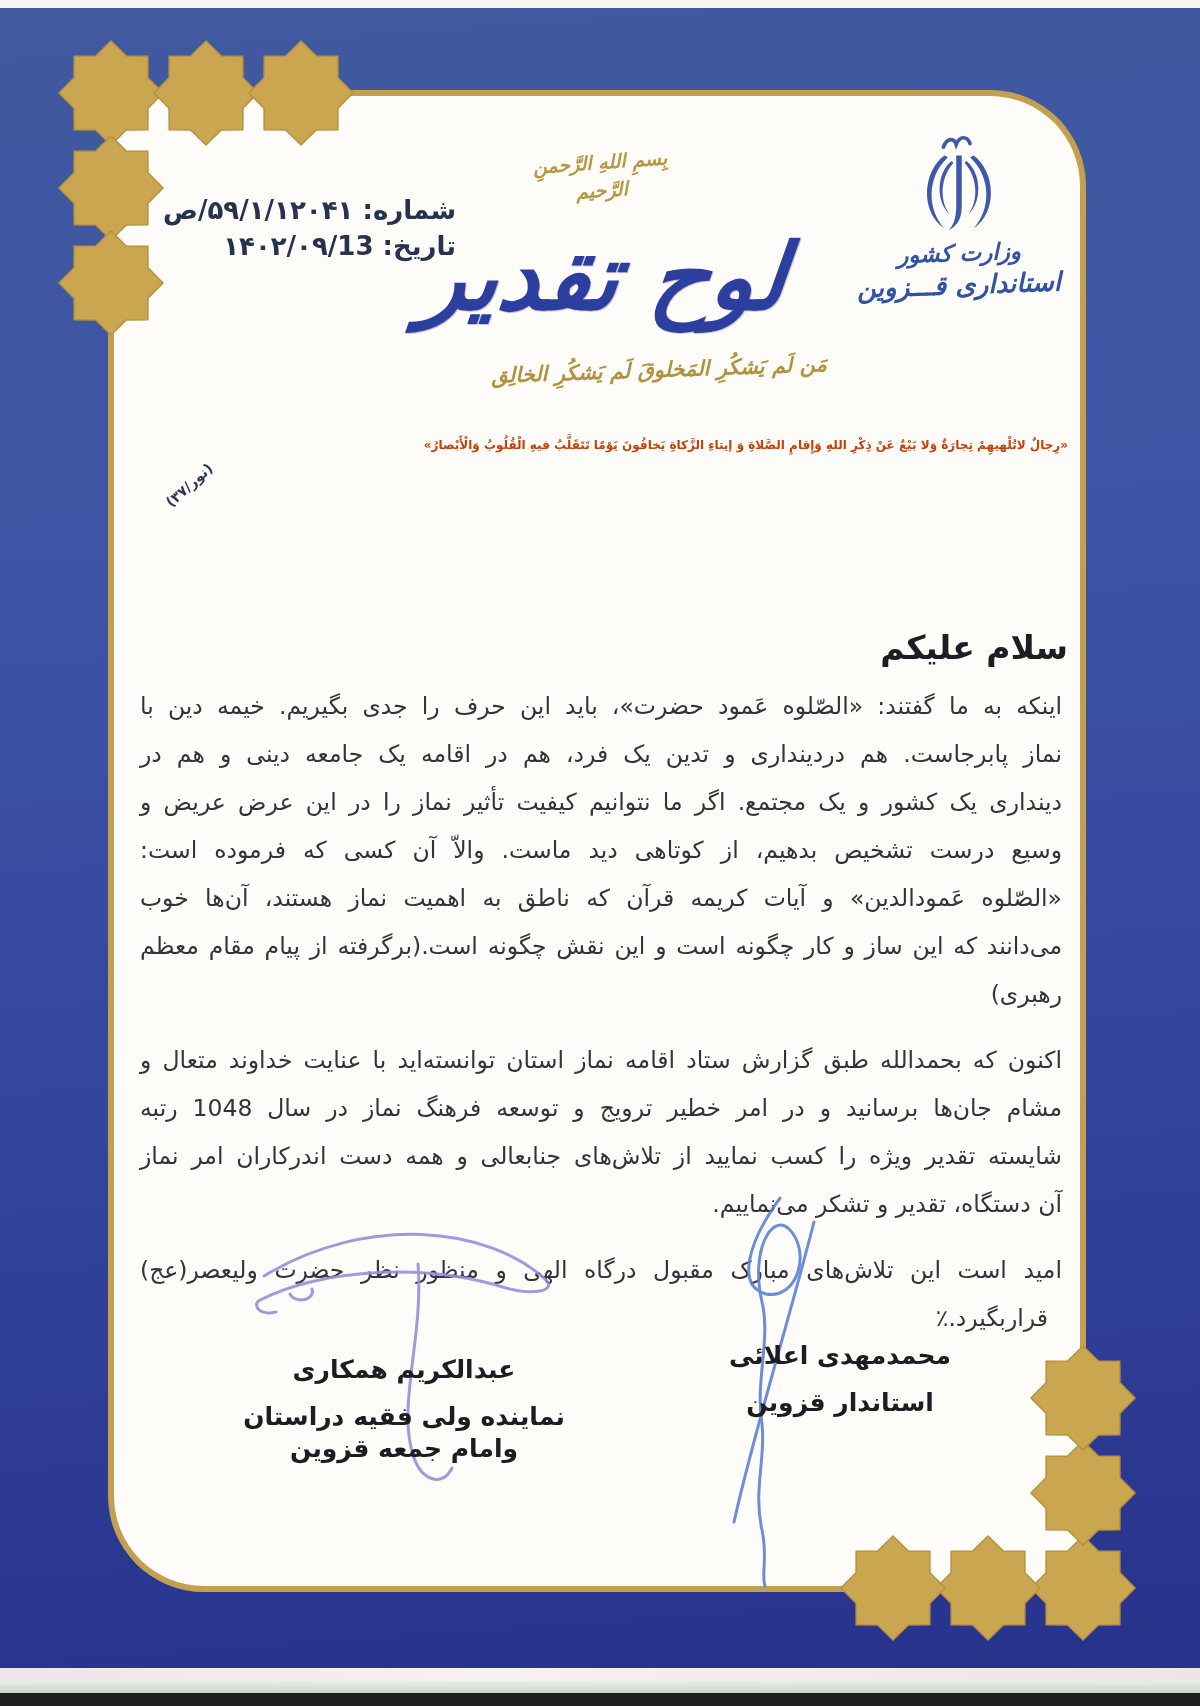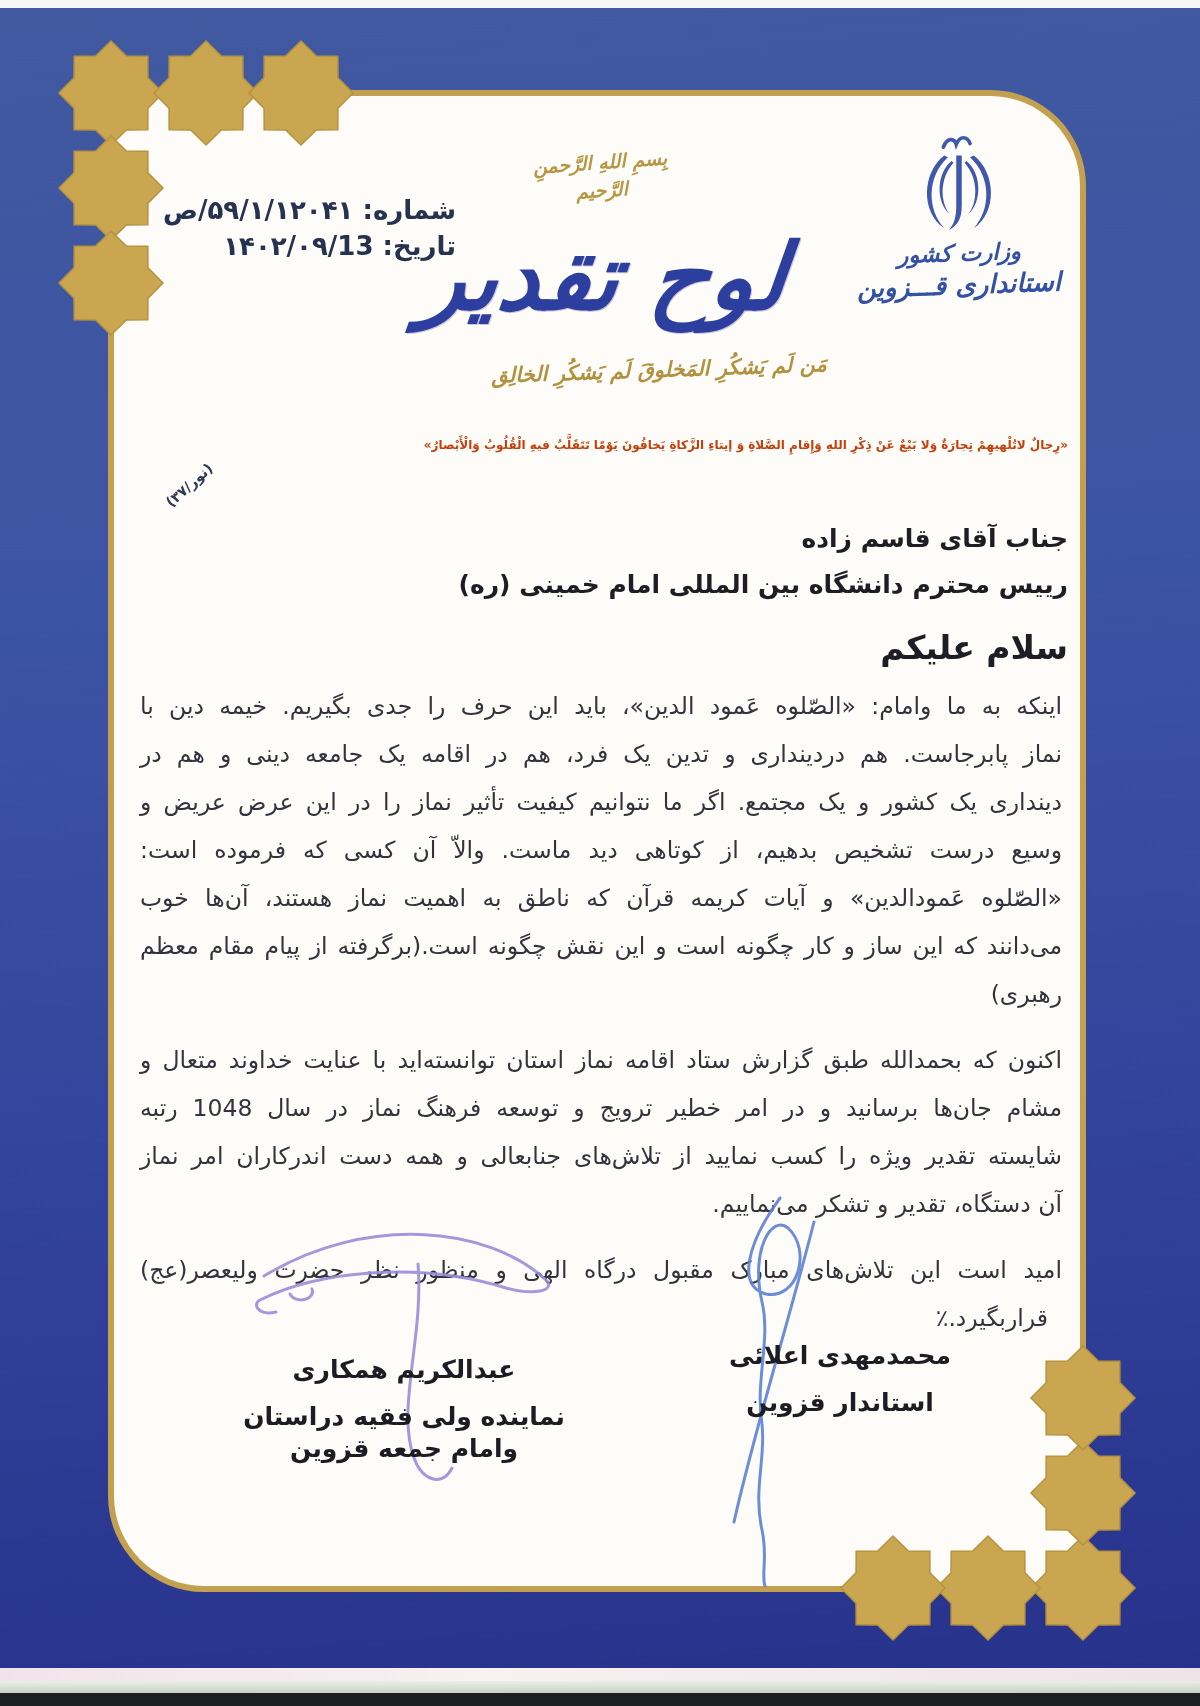--- a/index.html
+++ b/index.html
@@ -149,30 +149,26 @@
         <path d="M66,24 C90,42 92,86 66,103 C84,84 86,48 62,26 Z"></path>
       </g>
     </svg>
     <div class="org-line1">وزارت کشور</div>
     <div class="org-line2">استانداری قـــزوین</div>
   </div>
 
   <div class="verse">«رِجالٌ لاتُلْهيهِمْ تِجارَةٌ وَلا بَيْعٌ عَنْ ذِكْرِ اللهِ وَإِقامِ الصَّلاةِ وَ إيتاءِ الزَّكاةِ يَخافُونَ يَوْمًا تَتَقَلَّبُ فيهِ الْقُلُوبُ وَالْأَبْصارُ»</div>
   <div class="verse-ref">(نور/۳۷)</div>
 
-  <div class="recipient">
-    <div>جناب آقای قاسم زاده</div>
-    <div>رییس محترم دانشگاه بین المللی امام خمینی (ره)</div>
-  </div>
 
   <div class="salutation">سلام علیکم</div>
 
   <div class="letter-body">
     <div class="para">
-      <div class="jline">اینکه به ما وامام: «الصّلوه عَمود الدین»، باید این حرف را جدی بگیریم. خیمه دین با</div>
+      <div class="jline">اینکه به ما گفتند: «الصّلوه عَمود حضرت»، باید این حرف را جدی بگیریم. خیمه دین با</div>
       <div class="jline">نماز پابرجاست. هم دردینداری و تدین یک فرد، هم در اقامه یک جامعه دینی و هم در</div>
       <div class="jline">دینداری یک کشور و یک مجتمع. اگر ما نتوانیم کیفیت تأثیر نماز را در این عرض عریض و</div>
       <div class="jline">وسیع درست تشخیص بدهیم، از کوتاهی دید ماست. والاّ آن کسی که فرموده است:</div>
       <div class="jline">«الصّلوه عَمودالدین» و آیات کریمه قرآن که ناطق به اهمیت نماز هستند، آن‌ها خوب</div>
       <div class="jline last">می‌دانند که این ساز و کار چگونه است و این نقش چگونه است.(برگرفته از پیام مقام معظم رهبری)</div>
     </div>
     <div class="para">
       <div class="jline">اکنون که بحمدالله طبق گزارش ستاد اقامه نماز استان توانسته‌اید با عنایت خداوند متعال و</div>
       <div class="jline">مشام جان‌ها برسانید و در امر خطیر ترویج و توسعه فرهنگ نماز در سال 1048 رتبه</div>
       <div class="jline">شایسته تقدیر ویژه را کسب نمایید از تلاش‌های جنابعالی و همه دست اندرکاران امر نماز</div>

